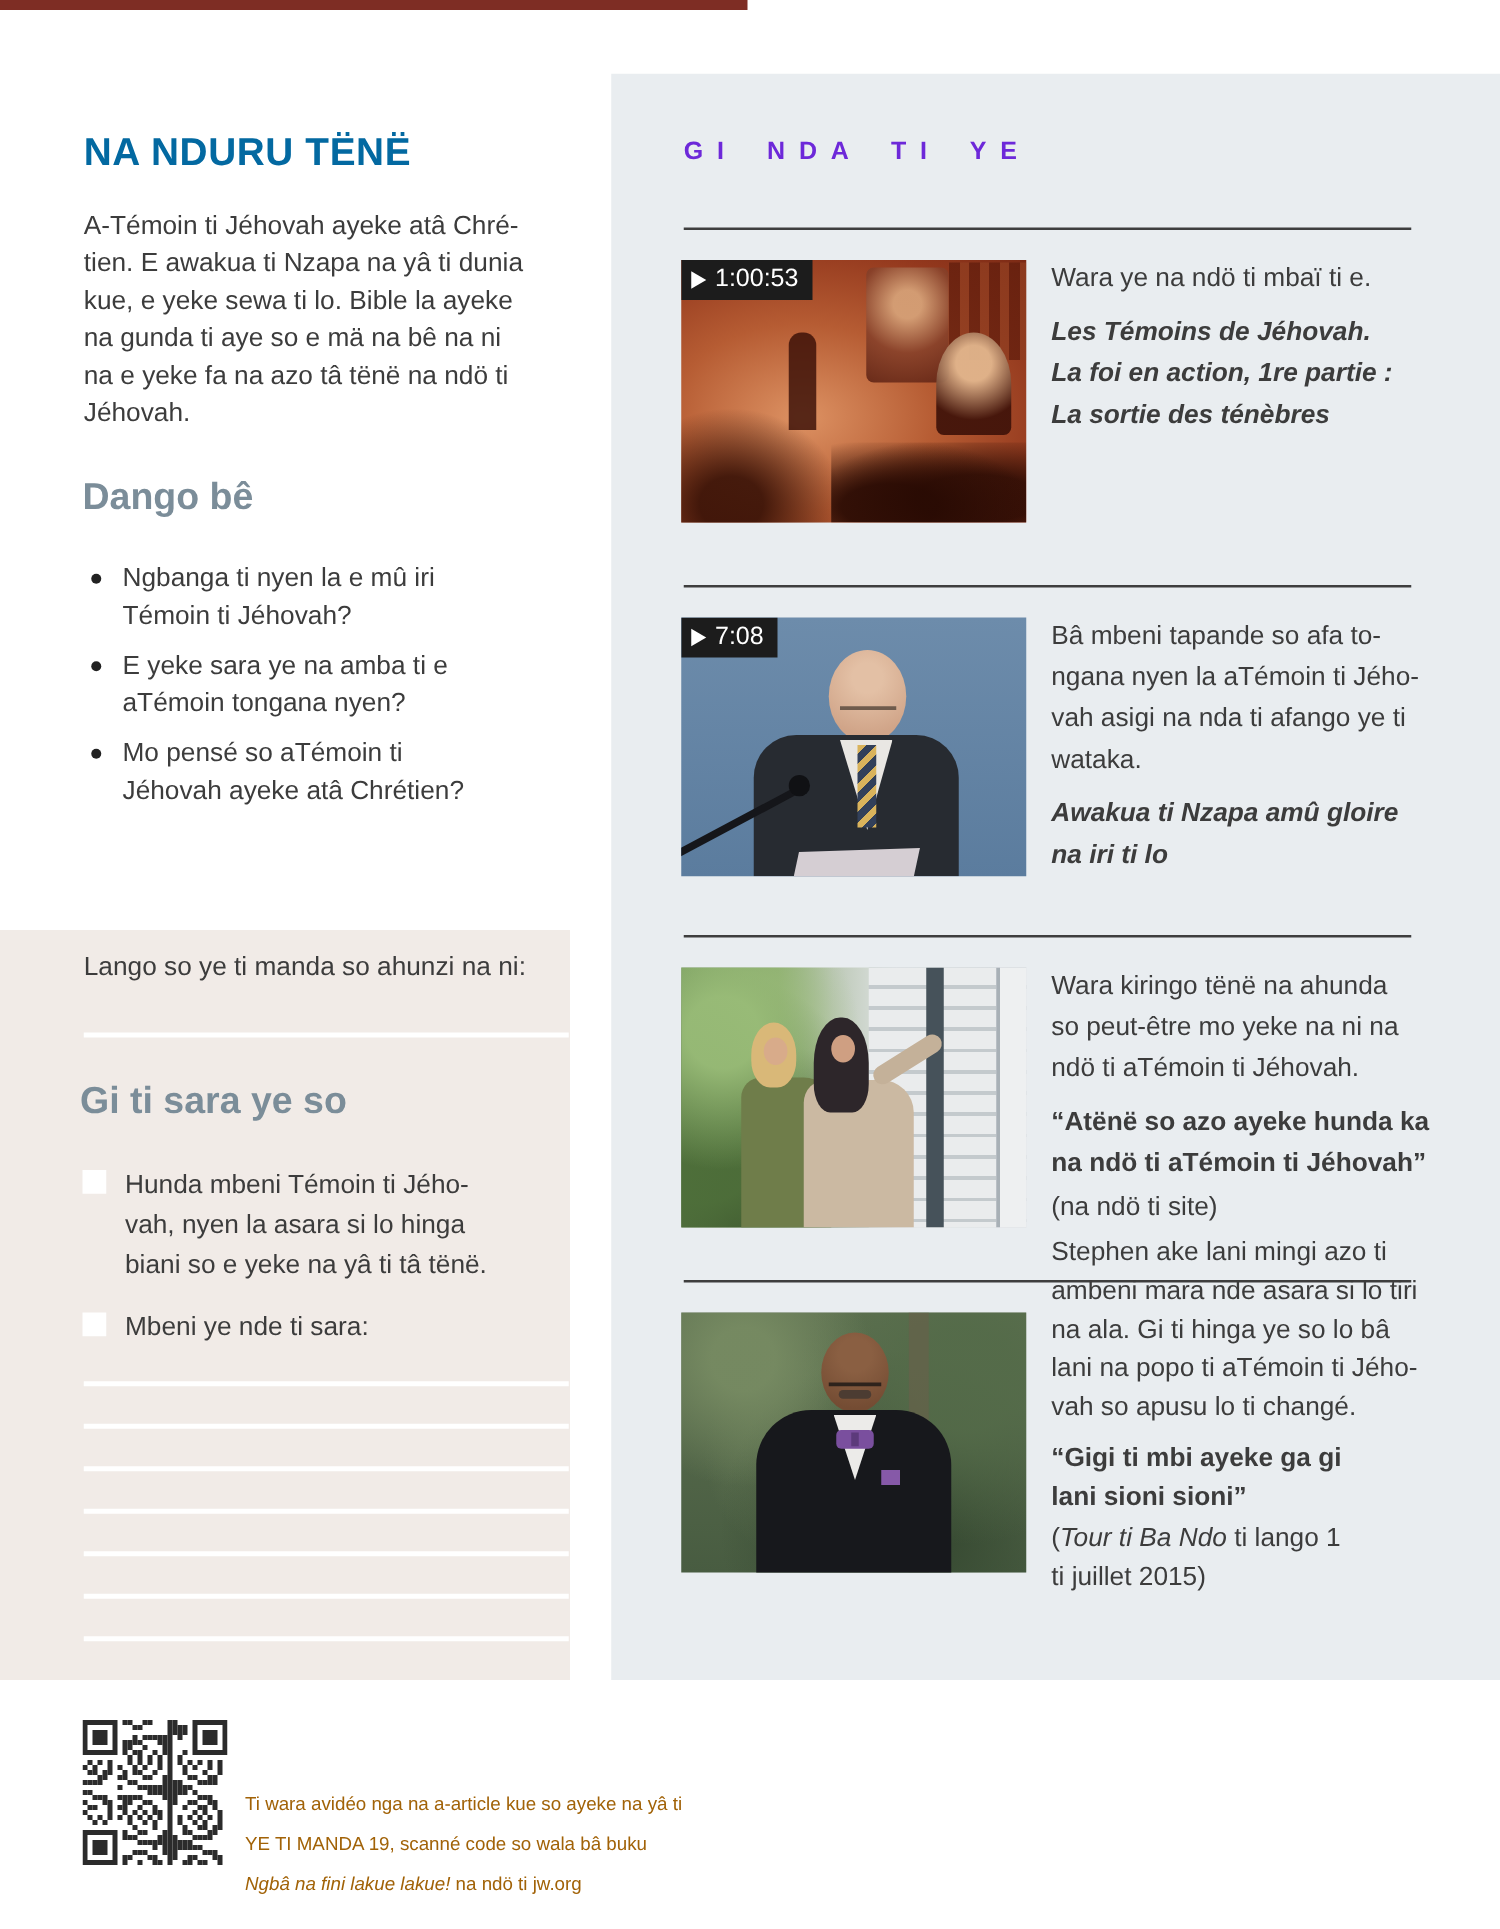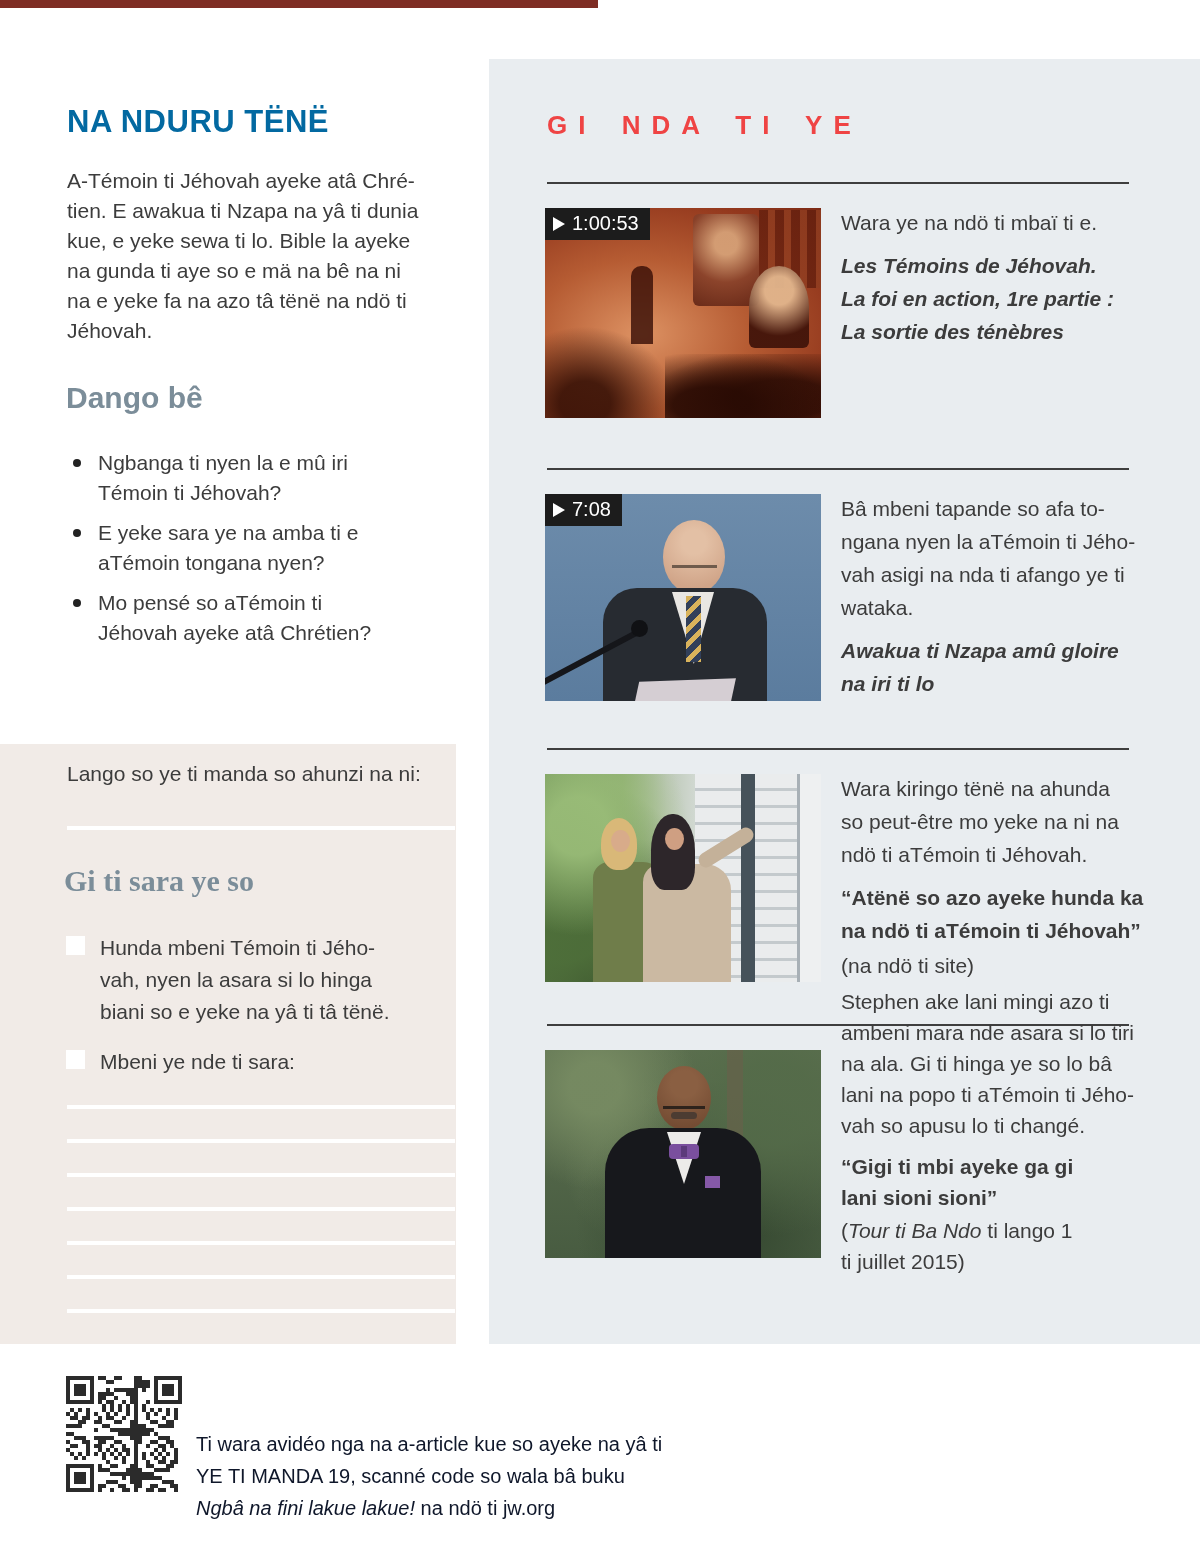--- a/index.html
+++ b/index.html
@@ -17,28 +17,28 @@
   .sec-title{font-size:30px;font-weight:bold;color:#7b8d99;}
   .dango-title{left:66px;top:381px;}
   .bullets{left:67px;top:448px;width:400px;list-style:none;margin:0;padding:0;}
   .bullets li{position:relative;padding-left:31px;margin-bottom:10px;font-size:21px;line-height:30px;}
   .bullets li .dot{position:absolute;left:6px;top:11px;width:8px;height:8px;border-radius:50%;background:#222;}
 
   
   .worksheet{left:0;top:744px;width:456px;height:600px;background:#f1ebe7;}
   .date-label{left:67px;top:762px;font-size:21px;}
   .wline{left:67px;width:388px;height:4px;background:#ffffff;}
-  .goal-title{left:64px;top:864px;font-family:Liberation Serif, serif;}
+  .goal-title{left:64px;top:864px;}
   .chk-row{left:66px;width:370px;}
   .chk-box{position:absolute;left:0;top:4px;width:19px;height:19px;background:#ffffff;}
   .chk-text{display:block;margin-left:34px;font-size:21px;line-height:32px;}
 
   
   .panel{left:489px;top:59px;width:711px;height:1285px;background:#e9edf0;}
-  .panel-title{left:547px;top:110px;font-size:26px;font-weight:bold;color:#ef4444;
+  .panel-title{left:547px;top:110px;font-size:20px;font-weight:bold;color:#6d28d9;
                letter-spacing:11px;word-spacing:7px;}
   .rule{left:547px;width:582px;height:2px;background:#3e3e3e;}
   .thumb{left:545px;width:276px;overflow:hidden;background:#888;}
   .badge{position:absolute;left:0;top:0;background:#1c1c1c;color:#fff;font-size:20px;
          padding:4px 11px 5px 8px;display:flex;align-items:center;gap:7px;}
   .play{width:0;height:0;border-left:12px solid #fff;border-top:7px solid transparent;border-bottom:7px solid transparent;}
   .itext{left:841px;width:312px;font-size:21px;line-height:33px;}
   .ititle{font-weight:bold;margin-top:10px;}
   .it-italic{font-style:italic;}
   .isource{margin-top:2px;}
@@ -107,21 +107,21 @@
   .t4 .stache{position:absolute;left:126px;top:62px;width:26px;height:7px;border-radius:4px;background:#4c3c32;}
   .t4 .suit{position:absolute;left:60px;top:78px;width:156px;height:131px;border-radius:44px 44px 0 0;background:#17181c;}
   .t4 .shirt{position:absolute;left:122px;top:82px;width:34px;height:52px;background:#ecebe9;
      clip-path:polygon(0 0,100% 0,50% 100%);}
   .t4 .bow{position:absolute;left:124px;top:94px;width:30px;height:15px;border-radius:4px;background:#7a4f9e;}
   .t4 .bow:after{content:"";position:absolute;left:12px;top:2px;width:6px;height:11px;background:#5c3a7b;}
   .t4 .pocket{position:absolute;left:160px;top:126px;width:15px;height:12px;background:#8659a8;}
 
   
   .qr{left:66px;top:1376px;width:116px;height:116px;}
-  .footer-text{left:196px;top:1428px;width:560px;font-size:20px;line-height:32px;color:#0f172a;}
+  .footer-text{left:196px;top:1428px;width:560px;font-size:15px;line-height:32px;color:#a16207;}
 </style>
 </head>
 <body>
 
 <div class="page">
 
   <div class="abs topbar"></div>
 
   <div class="abs intro-title">NA NDURU TËNË</div>
   <div class="abs intro-para pre">A-Témoin ti Jéhovah ayeke atâ Chré-

